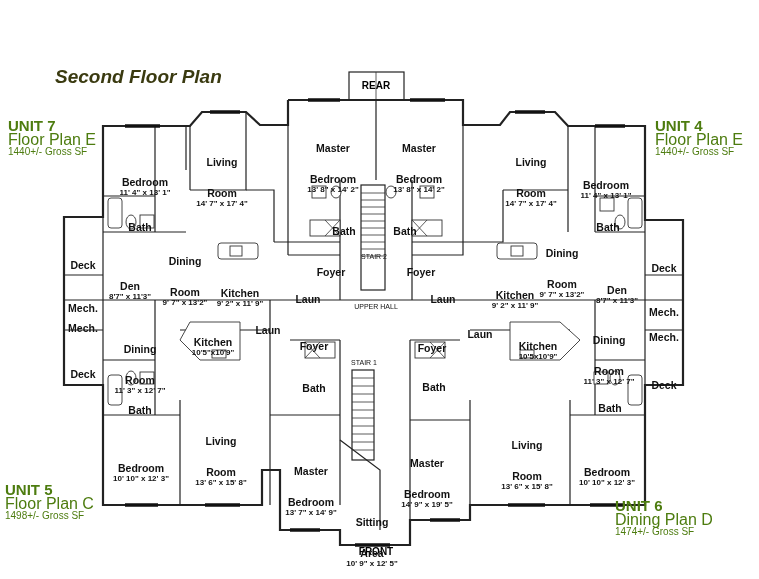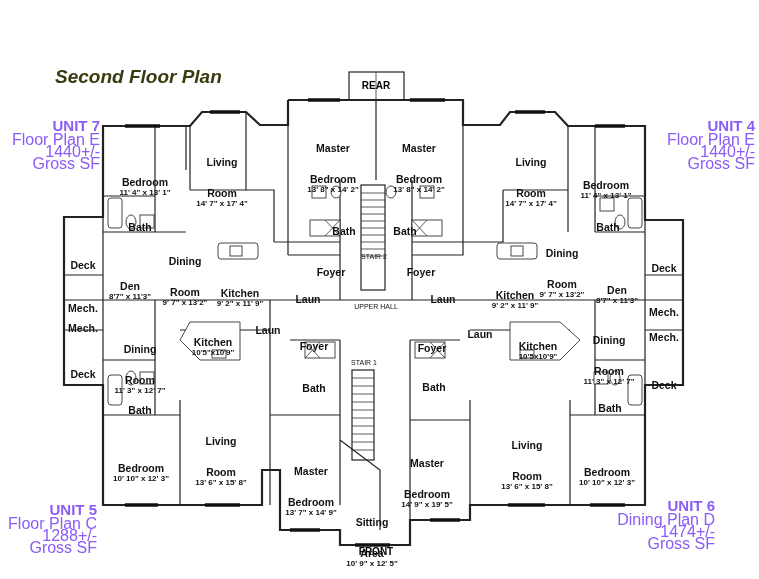--- a/index.html
+++ b/index.html
@@ -1,22 +1,22 @@
 <!DOCTYPE html>
 <html><head>
 <meta charset="utf-8">
 <style>
   html, body { margin:0; padding:0; background:#ffffff; }
   body { width:759px; height:579px; position:relative; overflow:hidden; font-family:"Liberation Sans", sans-serif; }
   #plan { position:absolute; left:0; top:0; }
   .title { position:absolute; left:55px; top:66px; font-size:19px; font-weight:bold; font-style:italic; color:#3a3a10;text-align:center; }
-  .unit { position:absolute; text-align:right; color:#8b5cf6; }
+  .unit { position:absolute; text-align:left; color:#4d7c0f; }
   .unit .u-name { font-size:15px; font-weight:bold; line-height:16px; }
   .unit .u-plan { font-size:16px; font-weight:normal; line-height:12px; }
-  .unit .u-sf { font-size:16px; line-height:12px; }
+  .unit .u-sf { font-size:10px; line-height:12px; }
   .wall { stroke:#222; stroke-width:2.2; fill:none; }
   .wall2 { stroke:#222; stroke-width:1.2; fill:none; }
   .thin { stroke:#333; stroke-width:0.8; fill:none; }
   .win { stroke:#111; stroke-width:3.5; }
   .fix { stroke:#333; stroke-width:0.9; fill:#fff; }
   .lbl { position:absolute; text-align:center; color:#111; white-space:nowrap; transform:translateX(-50%); }
   .lbl .rn { font-size:10.5px; font-weight:bold; line-height:11px; display:block;margin-top:20px; }
   .lbl .dm { font-size:8px; font-weight:bold; line-height:10px; display:block; }
   .small { font-size:7px !important; font-weight:normal !important; }
   .dir { position:absolute; font-size:10px; font-weight:bold; transform:translateX(-50%); }
@@ -137,24 +137,24 @@
 <div class="unit" style="left:8px;top:118px;width:92px;">
   <div class="u-name">UNIT 7</div>
   <div class="u-plan">Floor Plan E</div>
   <div class="u-sf">1440+/- Gross SF</div>
 </div>
 <div class="unit" style="left:655px;top:118px;width:100px;">
   <div class="u-name">UNIT 4</div>
   <div class="u-plan">Floor Plan E</div>
   <div class="u-sf">1440+/- Gross SF</div>
 </div>
-<div class="unit" style="left:5px;top:482px;width:92px;margin-top:20px;">
+<div class="unit" style="left:5px;top:482px;width:92px;">
   <div class="u-name">UNIT 5</div>
   <div class="u-plan">Floor Plan C</div>
-  <div class="u-sf">1288+/- Gross SF</div>
+  <div class="u-sf">1498+/- Gross SF</div>
 </div>
 <div class="unit" style="left:615px;top:498px;width:100px;">
   <div class="u-name">UNIT 6</div>
   <div class="u-plan">Dining Plan D</div>
   <div class="u-sf">1474+/- Gross SF</div>
 </div>
 
 <div class="lbl" style="left:145px;top:157px;">
     <span class="rn">Bedroom</span>
     <span class="dm">11' 4" x 13' 1"</span>

